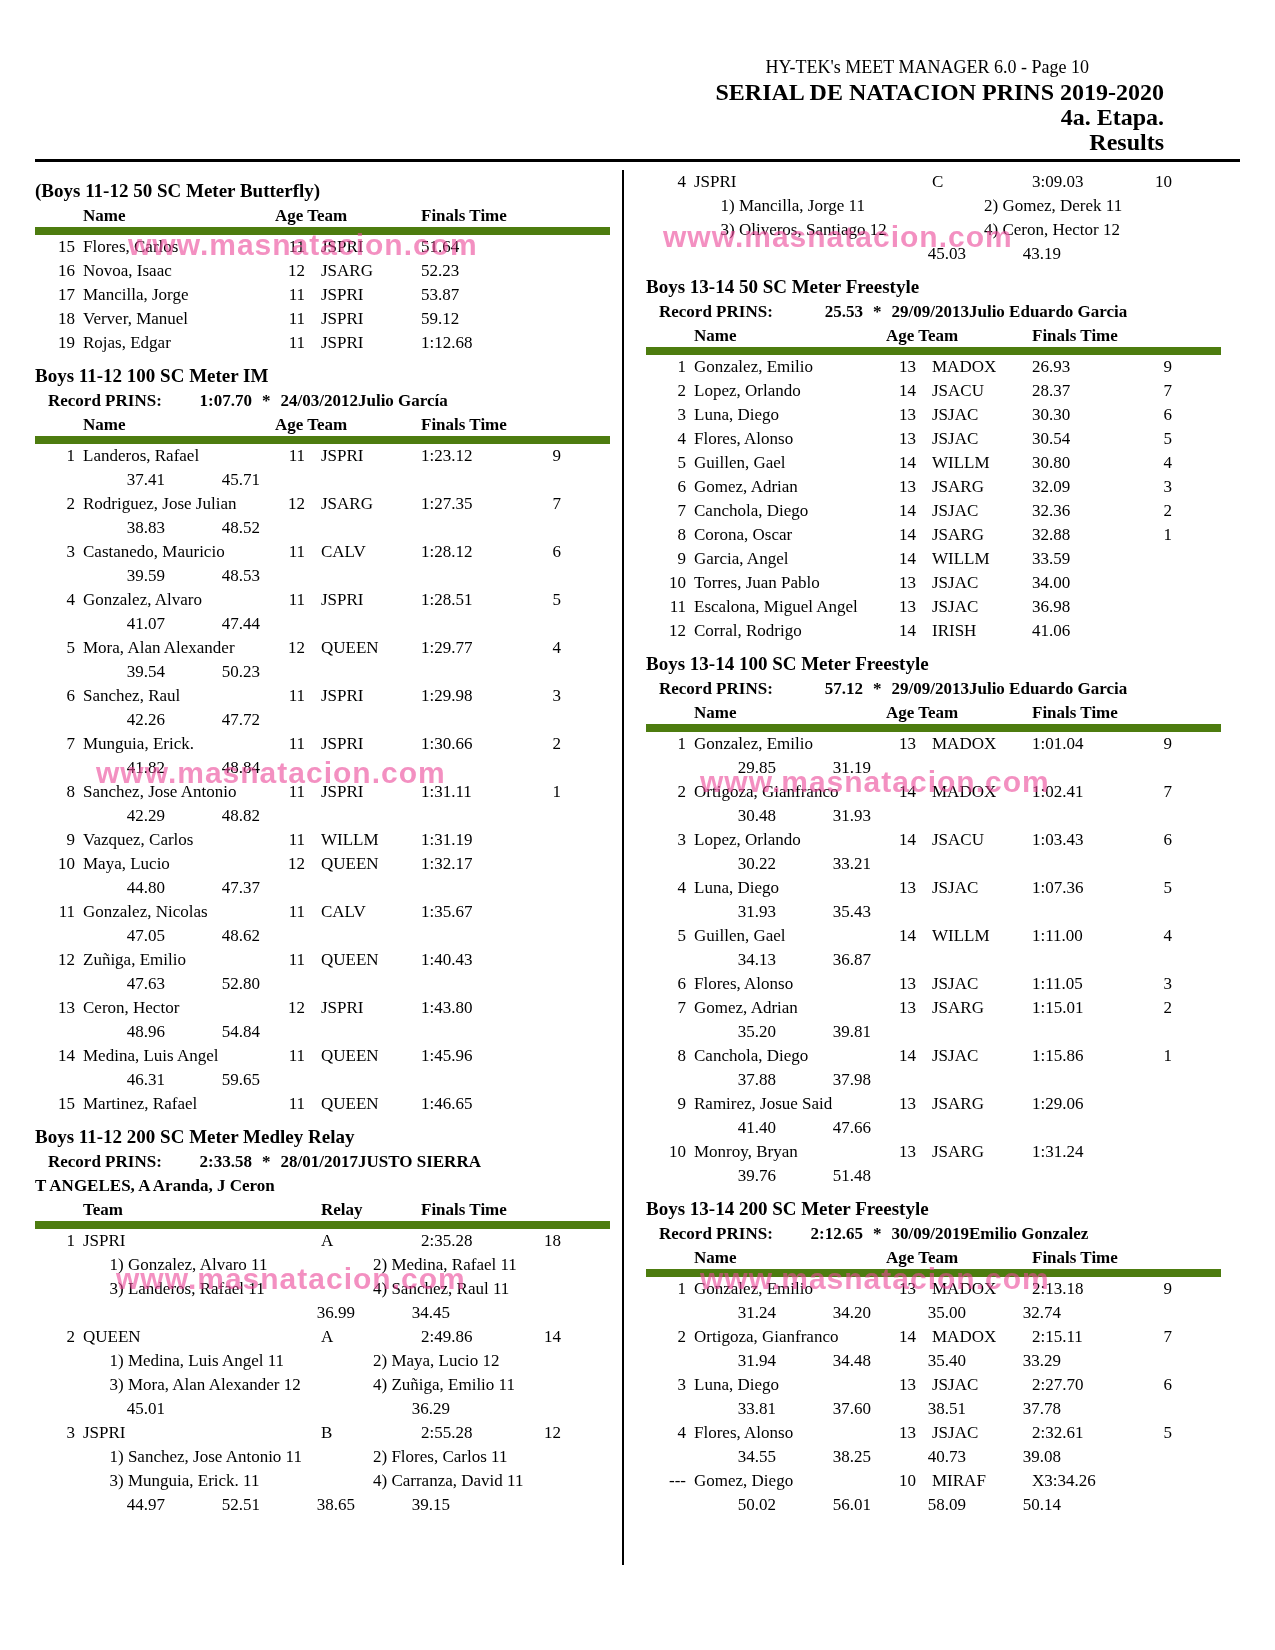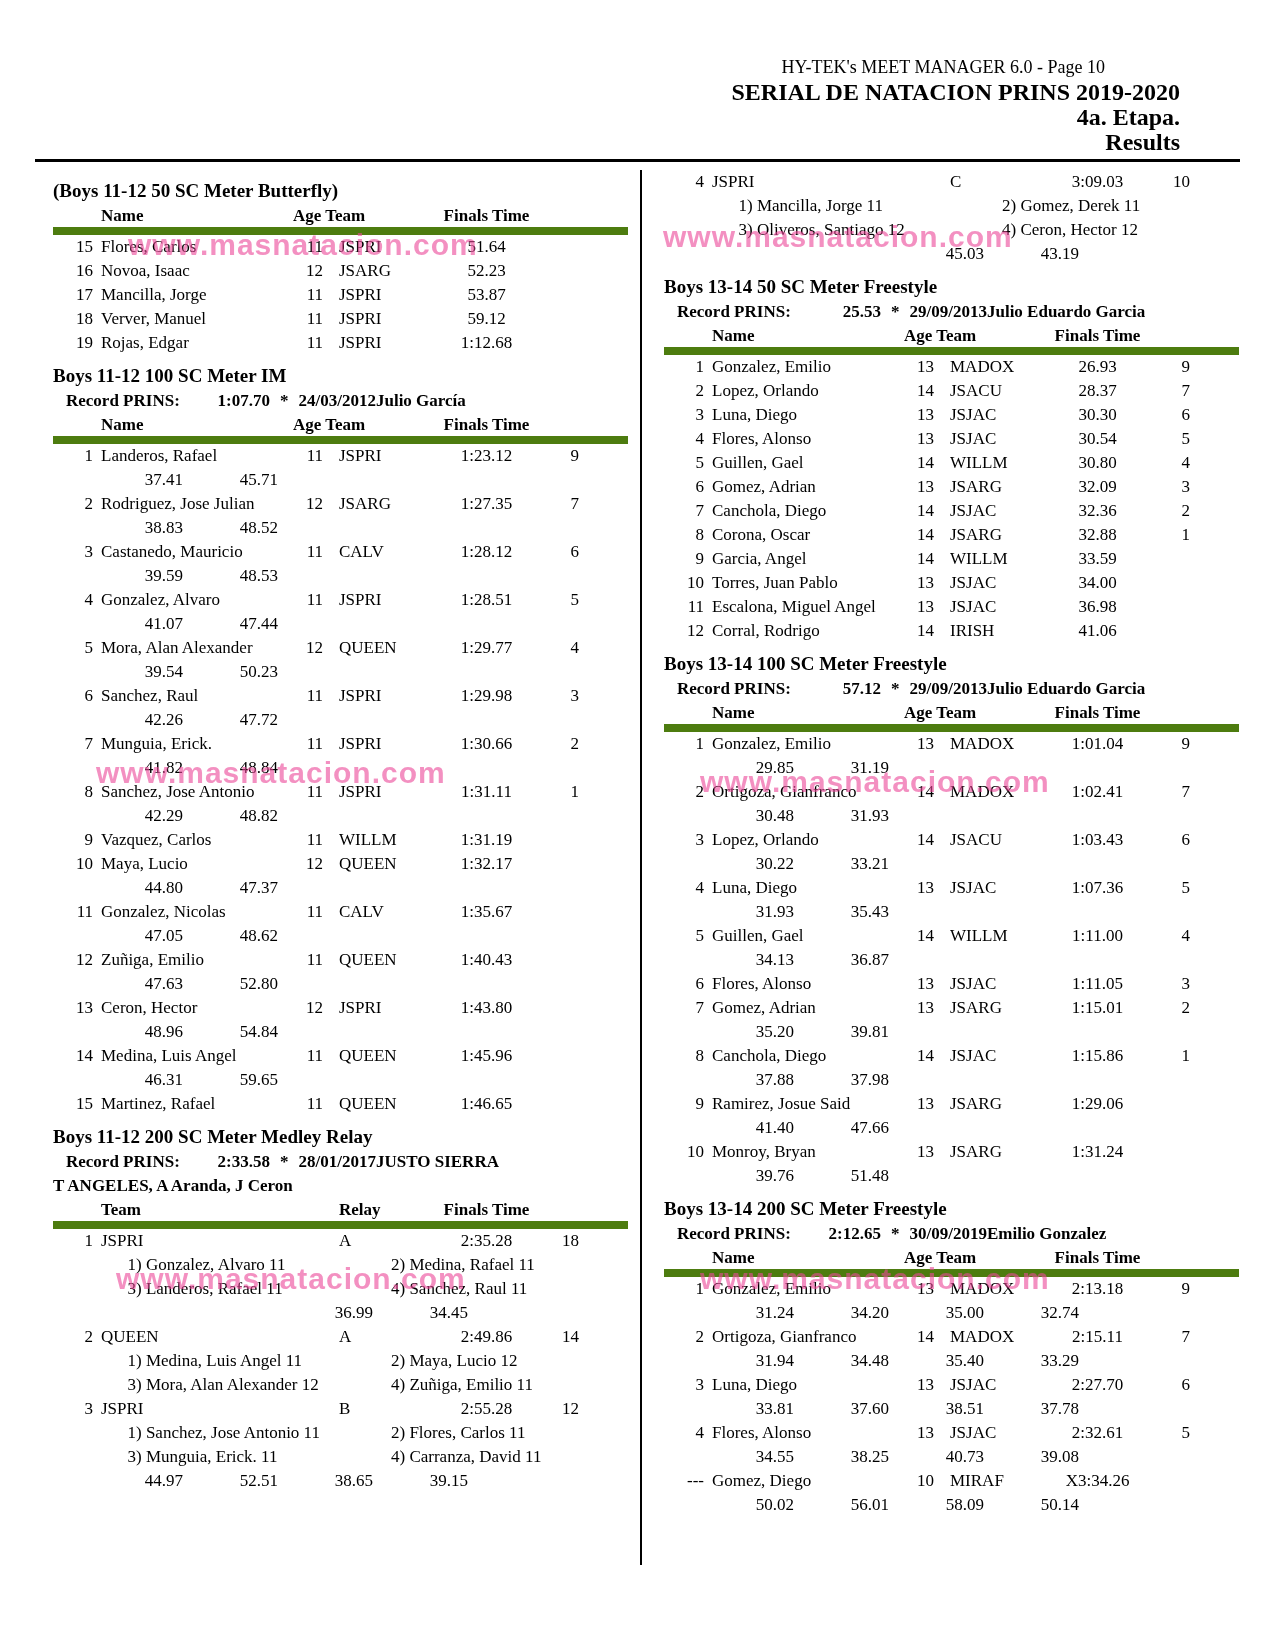--- a/index.html
+++ b/index.html
@@ -1,39 +1,39 @@
 <!DOCTYPE html>
 <html><head>
 <meta charset="utf-8">
 <style>
   html,body{margin:0;padding:0;background:#ffffff;}
   .page{
     position:relative;width:1275px;height:1650px;background:#ffffff;
     font-family:"Liberation Serif", "DejaVu Serif", serif;color:#000;overflow:hidden;
   }
-  .pg-header{padding:55px 35px 0 35px;}
+  .pg-header{padding:55px 51px 0 35px;}
   .app-line{text-align:right;padding-right:135px;font-size:18px;line-height:25px;}
   .centered{text-align:right;padding-right:60px;font-weight:bold;font-size:24px;line-height:25px;}
   .top-rule{margin:4px 35px 0 35px;border-top:3px solid #000;}
   .columns{display:flex;padding:8px 0 0 35px;height:1395px;}
-  .col{width:575px;font-size:17px;flex:none;margin-left:18px;}
+  .col{width:575px;font-size:17px;flex:none;}
   .col-divider{width:2px;background:#000;margin-left:12px;flex:none;}
   .col-right{margin-left:22px;}
   .event-title{font-weight:bold;font-size:19px;line-height:26px;margin-top:8px;white-space:nowrap;}
   .record-line{display:flex;font-weight:bold;line-height:24px;white-space:nowrap;}
   .rec-label{width:125px;padding-left:13px;box-sizing:border-box;flex:none;}
   .rec-time{width:92px;text-align:right;flex:none;}
   .rec-star{padding:0 10px;flex:none;}
   .trow{display:flex;line-height:24px;}
   .thead{font-weight:bold;line-height:23px;border-bottom:8px solid #4d7c0f;}
   .c-place{width:40px;text-align:right;flex:none;}
   .c-name{width:188px;padding-left:8px;box-sizing:border-box;flex:none;white-space:nowrap;}
   .c-age{width:42px;text-align:right;flex:none;}
   .c-team{width:116px;padding-left:16px;box-sizing:border-box;flex:none;white-space:nowrap;}
-  .c-finals{width:95px;text-align:center;flex:none;}
+  .c-finals{width:95px;text-align:left;flex:none;}
   .c-points{width:45px;text-align:right;flex:none;}
   .c-ageteam{width:158px;padding-left:12px;box-sizing:border-box;flex:none;}
   .rec-cont{font-weight:bold;line-height:24px;white-space:nowrap;}
   .splits-row{display:flex;line-height:24px;}
   .s-ind{width:35px;flex:none;}
   .s-cell{width:95px;text-align:right;flex:none;}
   .swim-row{display:flex;line-height:24px;justify-content:space-between;}
   .w-ind{width:48px;flex:none;}
   .w-cell{width:237px;flex:none;white-space:nowrap;}
   .wm{
@@ -384,20 +384,27 @@
         <div class="swim-row">
           <span class="w-ind"></span>
           <span class="w-cell">1) Medina, Luis Angel 11</span>
           <span class="w-cell">2) Maya, Lucio 12</span>
         </div>
         <div class="swim-row">
           <span class="w-ind"></span>
           <span class="w-cell">3) Mora, Alan Alexander 12</span>
           <span class="w-cell">4) Zuñiga, Emilio 11</span>
         </div>
+        <div class="splits-row">
+          <span class="s-ind"></span>
+          <span class="s-cell">45.01</span>
+          <span class="s-cell"></span>
+          <span class="s-cell"></span>
+          <span class="s-cell">36.29</span>
+        </div>
         <div class="trow">
           <span class="c-place">3</span>
           <span class="c-name">JSPRI</span>
           <span class="c-age"></span>
           <span class="c-team">B</span>
           <span class="c-finals">2:55.28</span>
           <span class="c-points">12</span>
         </div>
         <div class="swim-row">
           <span class="w-ind"></span>

